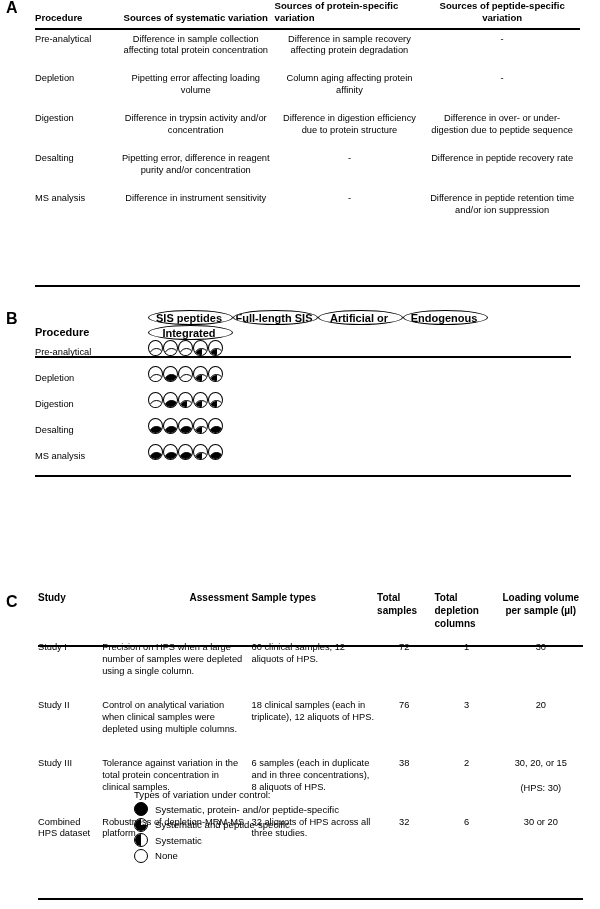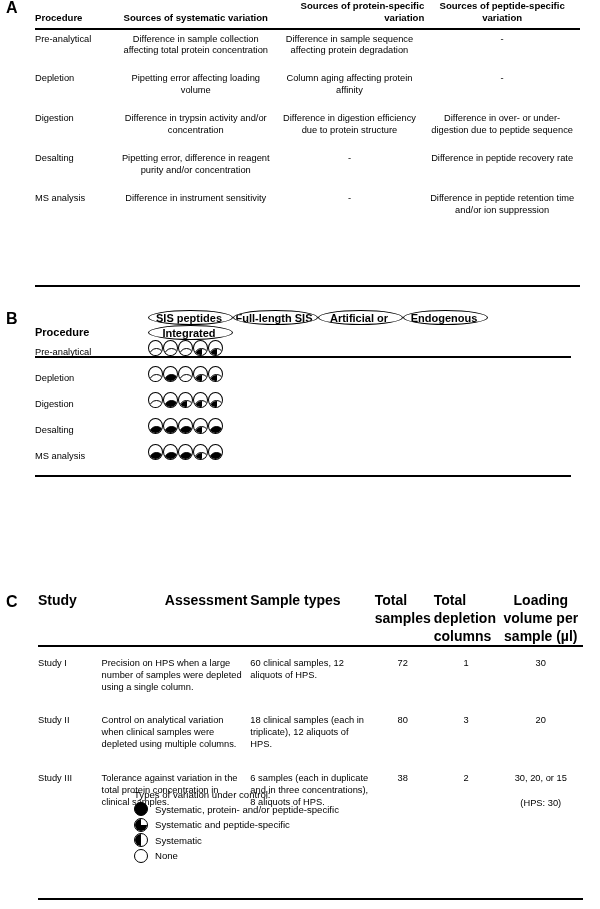--- a/index.html
+++ b/index.html
@@ -52,21 +52,21 @@
     vertical-align: top;
     padding: 0 3px 0 0;
   }
 
   
   #panel-a { top: 0; height: 300px; }
   #tbl-a { left: 35px; top: 0px; width: 545px; }
   #tbl-a th { font-size: 9.6px; }
   #tbl-a th.c0 { text-align: left; width: 82px; }
   #tbl-a th.c1 { text-align: center; width: 152px; }
-  #tbl-a th.c2 { text-align: right; width: 150px; }
+  #tbl-a th.c2 { text-align: left; width: 150px; }
   #tbl-a th.c3 { text-align: center; width: 150px; }
   #tbl-a td.c0 { text-align: left; }
   #tbl-a td.c1, #tbl-a td.c2, #tbl-a td.c3 { text-align: center; }
   #tbl-a tr.body-row td { padding-top: 8px; padding-bottom: 8px; }
 
   
   #panel-b { top: 300px; height: 270px; }
   #tbl-b { left: 35px; top: 10px; width: 536px; }
   #tbl-b th { font-size: 11px; text-align: center; }
   #tbl-b th.c0 { text-align: left; width: 110px; }
@@ -133,21 +133,21 @@
   #legend .legend-row .sym {
     width: 14px; height: 14px;
     margin-right: 7px;
     flex: 0 0 auto;
   }
   #legend .legend-row .legend-label { white-space: nowrap; }
 
   
   #panel-c { top: 570px; height: 339px; }
   #tbl-c { left: 38px; top: 22px; width: 545px; }
-  #tbl-c th { font-size: 14px; vertical-align: top; }
+  #tbl-c th { font-size: 10px; vertical-align: top; }
   #tbl-c th.c0 { text-align: left; width: 62px; }
   #tbl-c th.c1 { text-align: right; width: 150px; }
   #tbl-c th.c2 { text-align: left; width: 125px; }
   #tbl-c th.c3 { text-align: left; width: 55px; }
   #tbl-c th.c4 { text-align: left; width: 65px; }
   #tbl-c th.c5 { text-align: center; width: 80px; }
   #tbl-c td.c0, #tbl-c td.c1, #tbl-c td.c2 { text-align: left; }
   #tbl-c td.c3, #tbl-c td.c4, #tbl-c td.c5 { text-align: center; }
   #tbl-c tr.body-row td { padding-top: 11px; padding-bottom: 11px; }
   .sub2 { display: block; margin-top: 13px; }
@@ -166,21 +166,21 @@
           <th class="c0">Procedure</th>
           <th class="c1">Sources of systematic variation</th>
           <th class="c2">Sources of protein-specific variation</th>
           <th class="c3">Sources of peptide-specific variation</th>
         </tr>
       </thead>
       <tbody>
         <tr class="body-row">
           <td class="c0">Pre-analytical</td>
           <td class="c1">Difference in sample collection affecting total protein concentration</td>
-          <td class="c2">Difference in sample sequence affecting protein degradation</td>
+          <td class="c2">Difference in sample recovery affecting protein degradation</td>
           <td class="c3">-</td>
         </tr>
         <tr class="body-row">
           <td class="c0">Depletion</td>
           <td class="c1">Pipetting error affecting loading volume</td>
           <td class="c2">Column aging affecting protein affinity</td>
           <td class="c3">-</td>
         </tr>
         <tr class="body-row">
           <td class="c0">Digestion</td>
@@ -313,32 +313,40 @@
             <td class="c1">Precision on HPS when a large number of samples were depleted using a single column.</td>
             <td class="c2">60 clinical samples, 12 aliquots of HPS.</td>
             <td class="c3">72</td>
             <td class="c4">1</td>
             <td class="c5"><span>30</span></td>
           </tr>
           <tr class="body-row">
             <td class="c0">Study II</td>
             <td class="c1">Control on analytical variation when clinical samples were depleted using multiple columns.</td>
             <td class="c2">18 clinical samples (each in triplicate), 12 aliquots of HPS.</td>
-            <td class="c3">80</td>
+            <td class="c3">76</td>
             <td class="c4">3</td>
             <td class="c5"><span>20</span></td>
           </tr>
           <tr class="body-row">
             <td class="c0">Study III</td>
             <td class="c1">Tolerance against variation in the total protein concentration in clinical samples.</td>
             <td class="c2">6 samples (each in duplicate and in three concentrations), 8 aliquots of HPS.</td>
             <td class="c3">38</td>
             <td class="c4">2</td>
             <td class="c5"><span>30, 20, or 15</span><span class="sub2">(HPS: 30)</span></td>
           </tr>
+          <tr class="body-row">
+            <td class="c0">Combined HPS dataset</td>
+            <td class="c1">Robustness of depletion-MRM-MS platform.</td>
+            <td class="c2">32 aliquots of HPS across all three studies.</td>
+            <td class="c3">32</td>
+            <td class="c4">6</td>
+            <td class="c5"><span>30 or 20</span></td>
+          </tr>
         </tbody>
     </table>
 
     <div class="rule" style="left:38px; top:75px; width:545px; height:1.6px;"></div>
     <div class="rule" style="left:38px; top:328px; width:545px; height:1.8px;"></div>
   </div>
 
 </div>
 
 </body></html>

